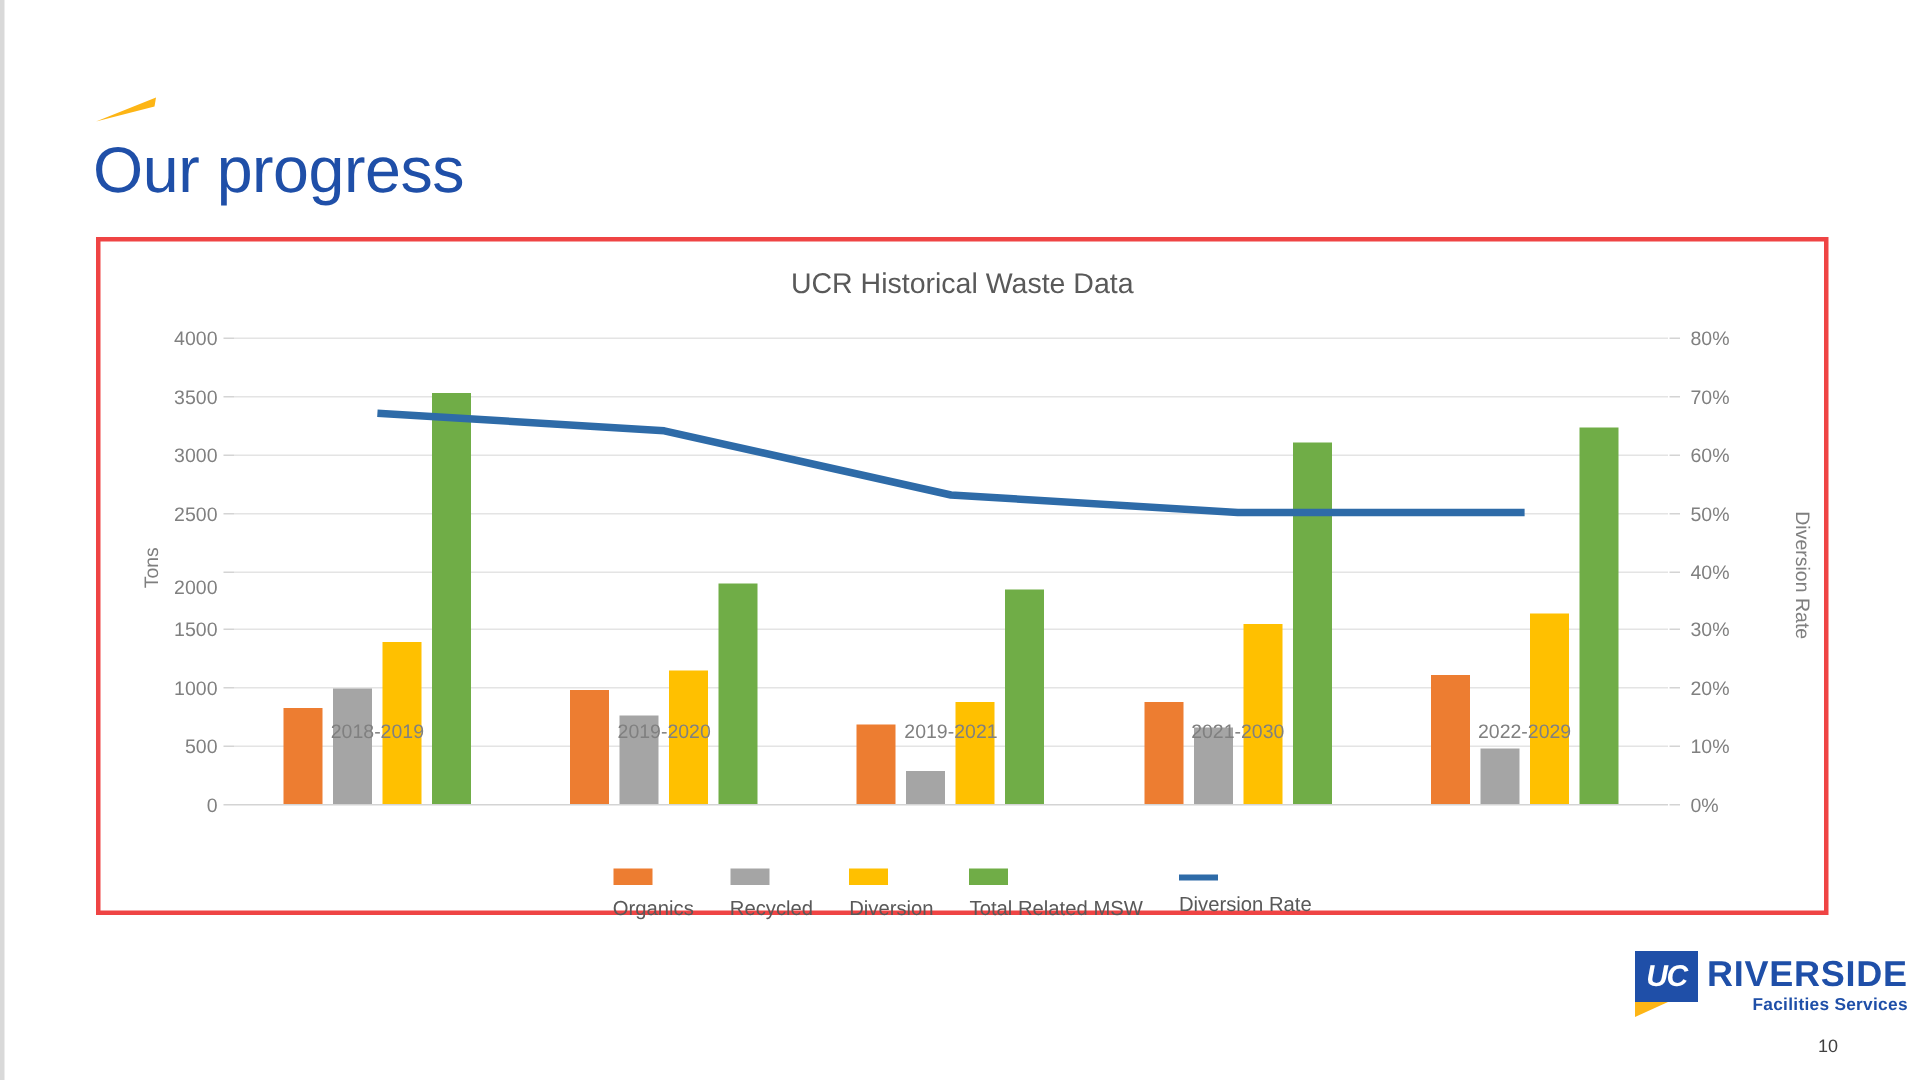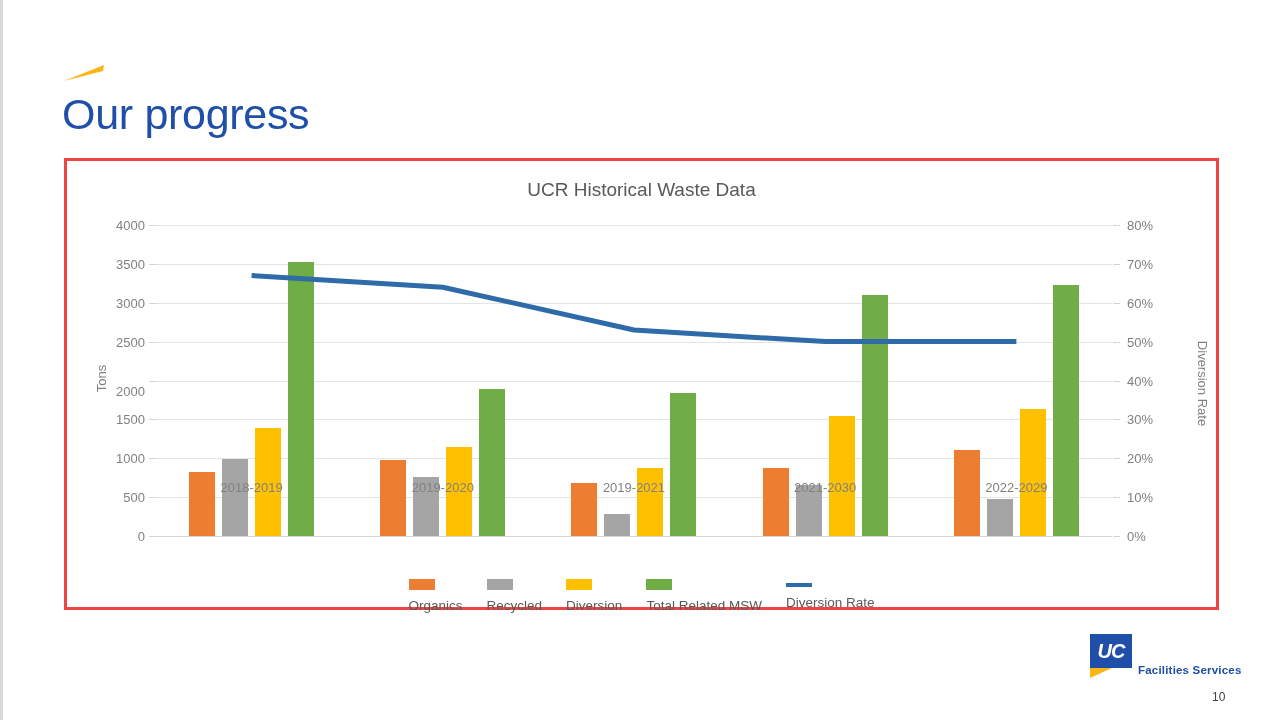--- a/index.html
+++ b/index.html
@@ -406,18 +406,19 @@
       </div>
   </div>
 
 
   <div class="logo">
     <div class="logo-mark">
       <div class="sq">UC</div>
       <div class="tri"></div>
     </div>
     <div class="logo-text">
+      <div class="brand">RIVERSIDE</div>
       <div class="sub">Facilities Services</div>
     </div>
   </div>
 
   <div class="page-number">10</div>
 </div>
 
 </body></html>

